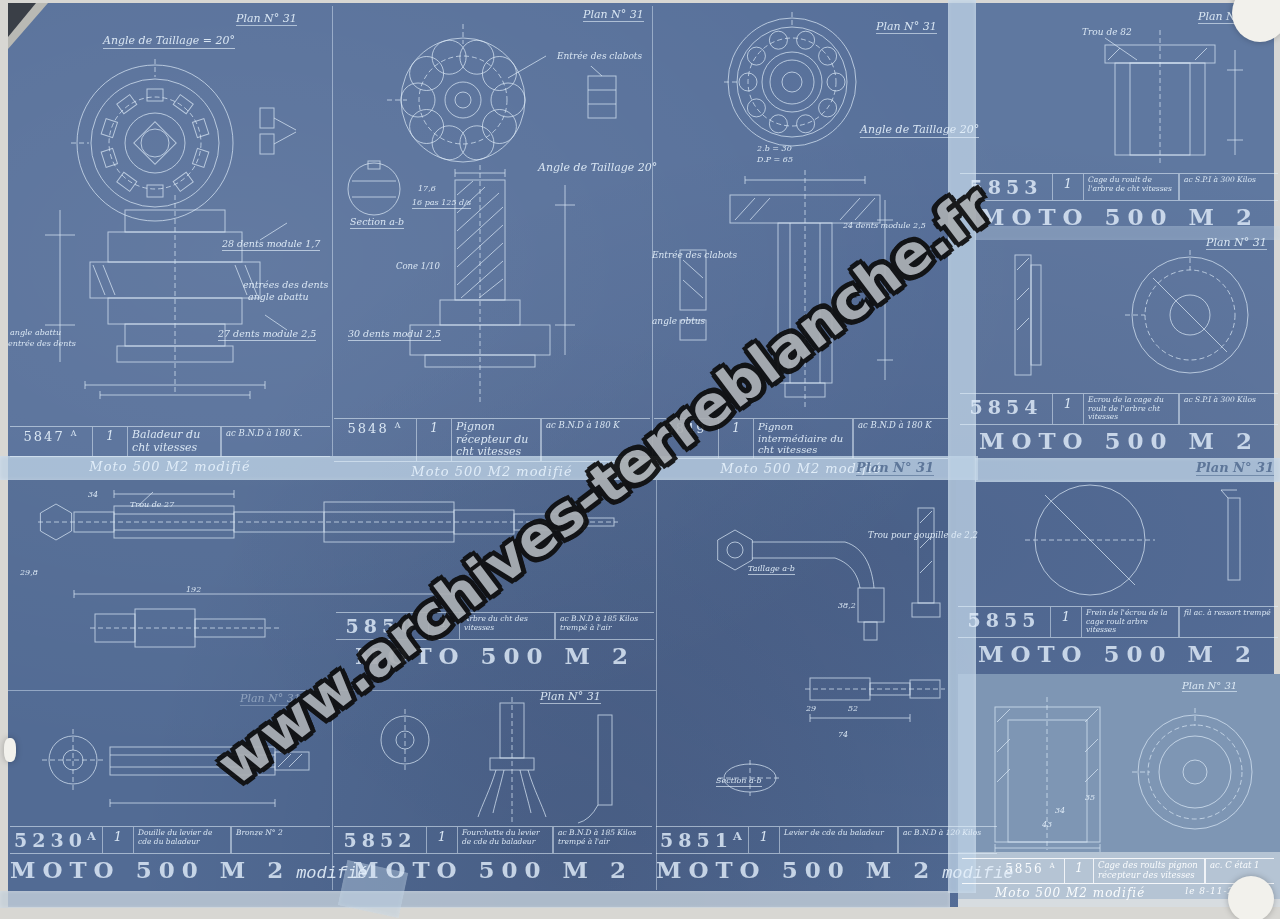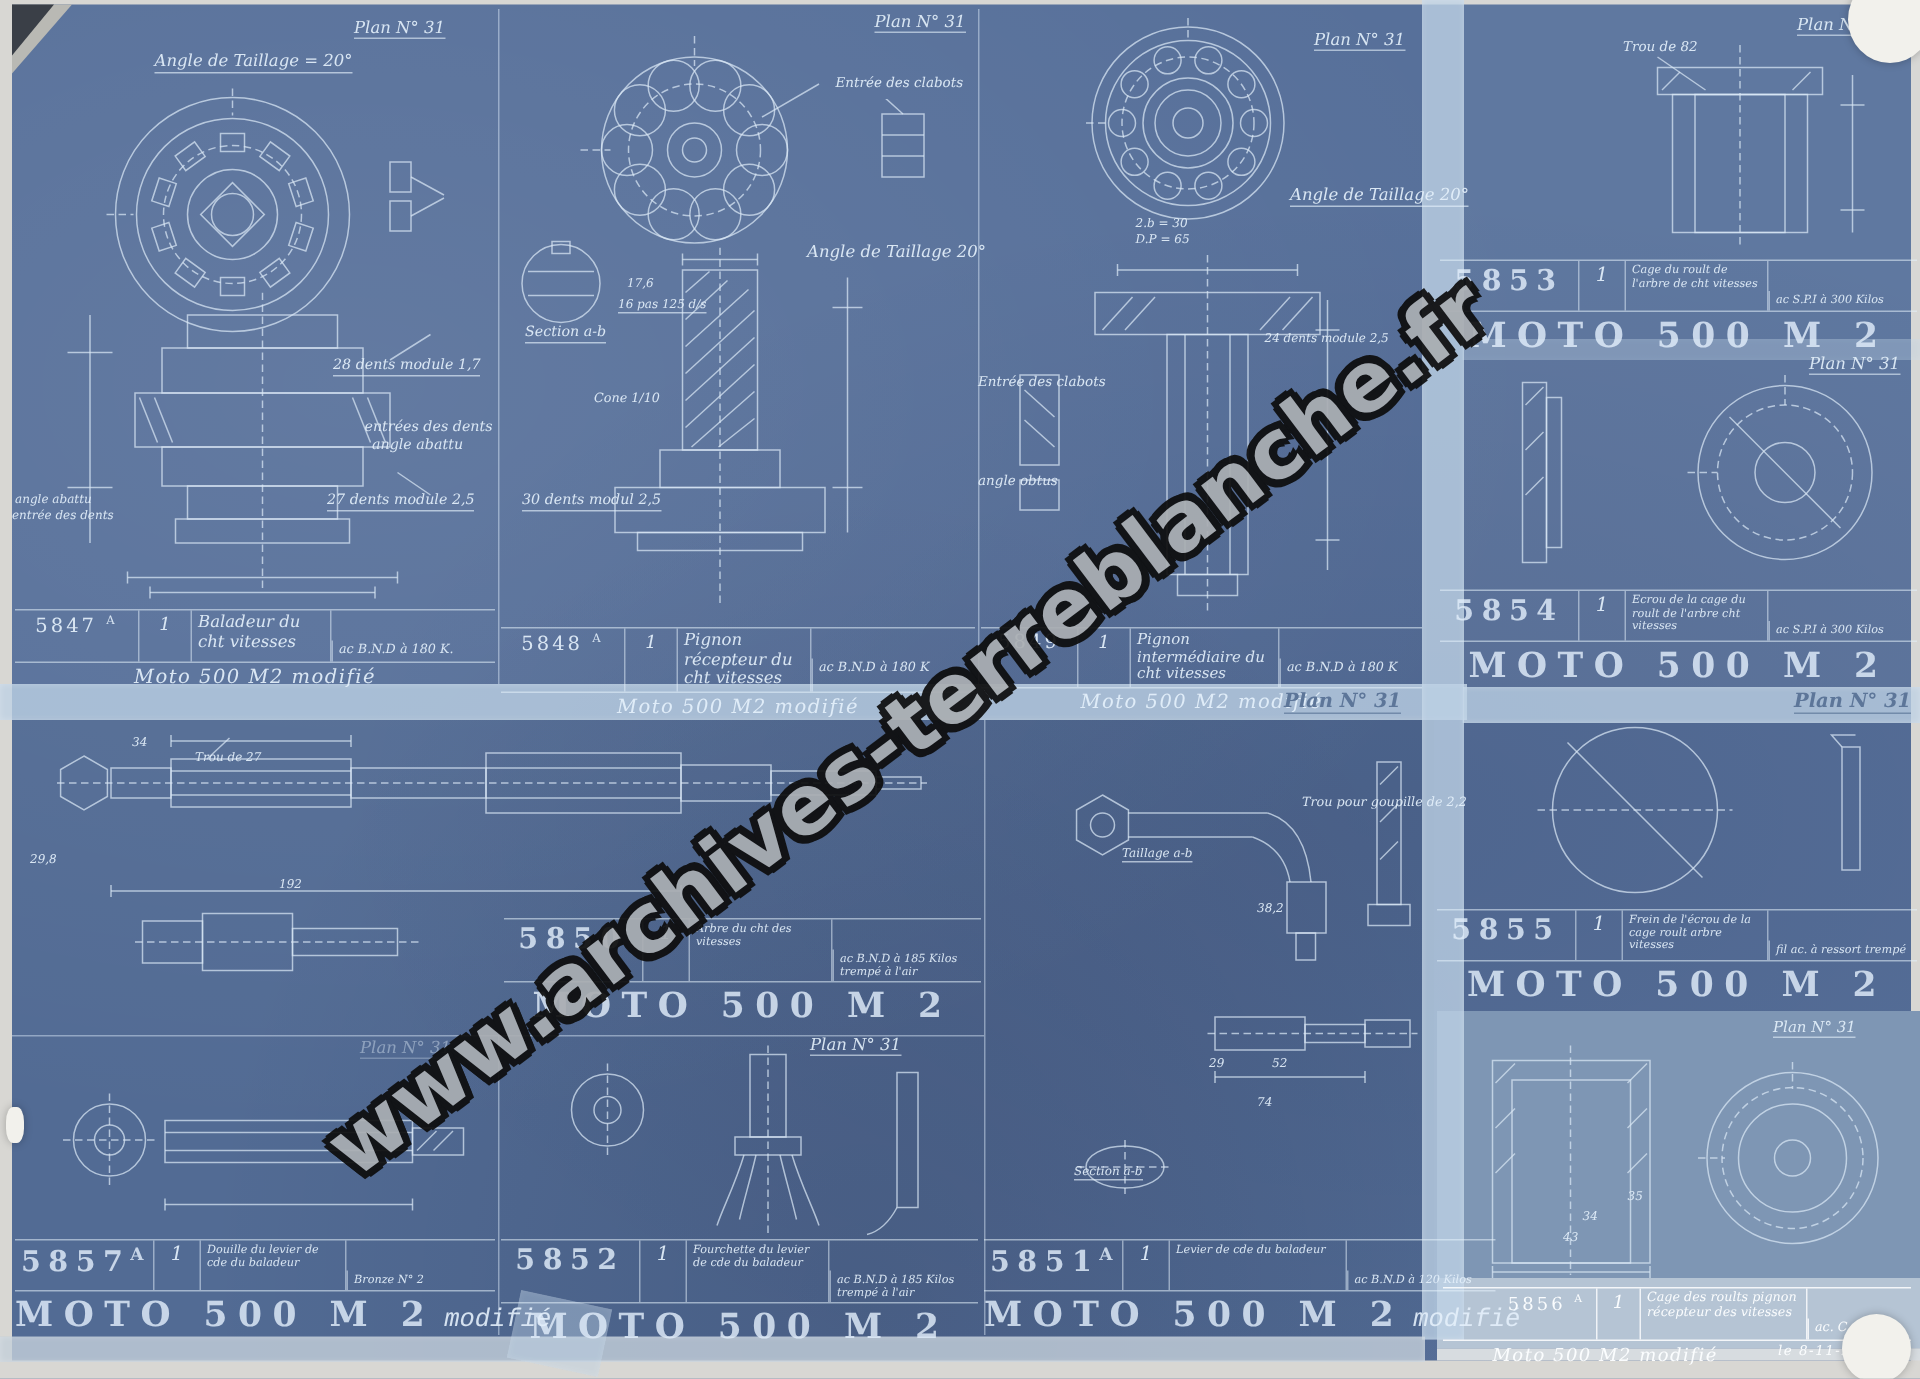--- a/index.html
+++ b/index.html
@@ -22,21 +22,21 @@
   .u{border-bottom:1px solid rgba(228,240,251,0.65);padding-bottom:1px;}
   .plan{position:absolute;z-index:7;font-style:italic;font-size:11px;color:rgba(230,242,252,0.9);
     border-bottom:1px solid rgba(230,242,252,0.6);white-space:nowrap;}
   .plan.on-tape{color:#5d7699;border-bottom-color:rgba(93,118,153,0.7);font-size:13px;font-weight:bold;}
   .tblock{position:absolute;z-index:6;color:rgba(228,240,251,0.92);}
   .trow{display:flex;align-items:stretch;border-top:1px solid rgba(230,242,252,0.55);border-bottom:1px solid rgba(230,242,252,0.55);}
   .tcell{border-right:1px solid rgba(230,242,252,0.5);padding:2px 4px;}
   .tnum{width:74px;text-align:center;font-size:13px;letter-spacing:2px;white-space:nowrap;}
   .tqty{width:26px;text-align:center;font-size:12px;font-style:italic;}
   .tdesc{flex:1;font-style:italic;font-size:11px;overflow:hidden;line-height:1.15;}
-  .tmat{width:100px;font-style:italic;font-size:8.5px;line-height:1.15;border-right:none;border-left:1px solid rgba(230,242,252,0.5);margin-top:20px;}
+  .tmat{width:100px;font-style:italic;font-size:8.5px;line-height:1.15;border-right:none;border-left:1px solid rgba(230,242,252,0.5);}
   .tfoot{text-align:center;padding-top:2px;white-space:nowrap;}
   .hand{font-style:italic;font-size:13px;letter-spacing:1px;}
   .stencil{font-weight:bold;letter-spacing:7px;font-size:23px;color:rgba(224,237,250,0.82);}
   .big .tnum{font-size:19px;letter-spacing:5px;font-weight:bold;width:84px;color:rgba(224,237,250,0.82);}
   .big .tqty{width:22px;font-size:13px;}
   .big .tdesc{font-size:7.5px;}
   .big .tmat{width:90px;font-size:7.5px;}
   .modif{font-style:italic;font-size:17px;letter-spacing:0;font-weight:normal;margin-left:6px;color:rgba(228,240,251,0.9);font-family:Liberation Mono, monospace;}
   .light-block{color:rgba(252,254,255,0.97);}
   .light-block .trow{border-color:rgba(255,255,255,0.85);}
@@ -452,21 +452,21 @@
   <span class="ann" style="left:838px;top:601px;font-size:8px;">38,2</span>
   <span class="ann" style="left:806px;top:704px;font-size:8px;">29</span>
   <span class="ann" style="left:848px;top:704px;font-size:8px;">52</span>
   <span class="ann" style="left:838px;top:730px;font-size:8px;">74</span>
   <span class="ann u" style="left:716px;top:776px;font-size:8px;">Section a-b</span>
 
   <span class="ann" style="left:1055px;top:806px;font-size:8px;">34</span>
   <span class="ann" style="left:1042px;top:820px;font-size:8px;">43</span>
   <span class="ann" style="left:1085px;top:793px;font-size:8px;">35</span>
 
-  <div class="tblock" style="left:10px;top:406px;width:320px;">
+  <div class="tblock" style="left:10px;top:426px;width:320px;">
     <div class="trow">
       <div class="tcell tnum"><span>5847</span> <sup>A</sup></div>
       <div class="tcell tqty">1</div>
       <div class="tcell tdesc">Baladeur du cht vitesses</div>
       <div class="tcell tmat">ac B.N.D à 180 K.</div>
     </div>
     <div class="tfoot hand">Moto 500 M2 modifié</div>
   </div>
 
   <div class="tblock" style="left:334px;top:418px;width:316px;">
@@ -524,21 +524,21 @@
       <div class="tcell tnum"><span>5850</span></div>
       <div class="tcell tqty">1</div>
       <div class="tcell tdesc">Arbre du cht des vitesses</div>
       <div class="tcell tmat">ac B.N.D à 185 Kilos trempé à l'air</div>
     </div>
     <div class="tfoot stencil">MOTO 500 M 2</div>
   </div>
 
   <div class="tblock big" style="left:10px;top:826px;width:320px;">
     <div class="trow">
-      <div class="tcell tnum"><span>5857</span><sup>A</sup></div>
+      <div class="tcell tnum"><span>5230</span><sup>A</sup></div>
       <div class="tcell tqty">1</div>
       <div class="tcell tdesc">Douille du levier de cde du baladeur</div>
       <div class="tcell tmat">Bronze N° 2</div>
     </div>
     <div class="tfoot"><span class="stencil">MOTO 500 M 2</span><span class="modif">modifié</span></div>
   </div>
 
   <div class="tblock big" style="left:334px;top:826px;width:318px;">
     <div class="trow">
       <div class="tcell tnum"><span>5852</span></div>

